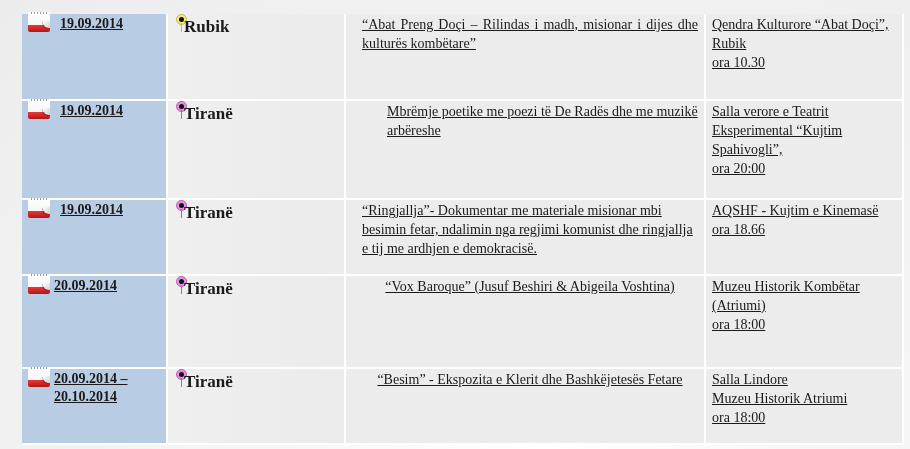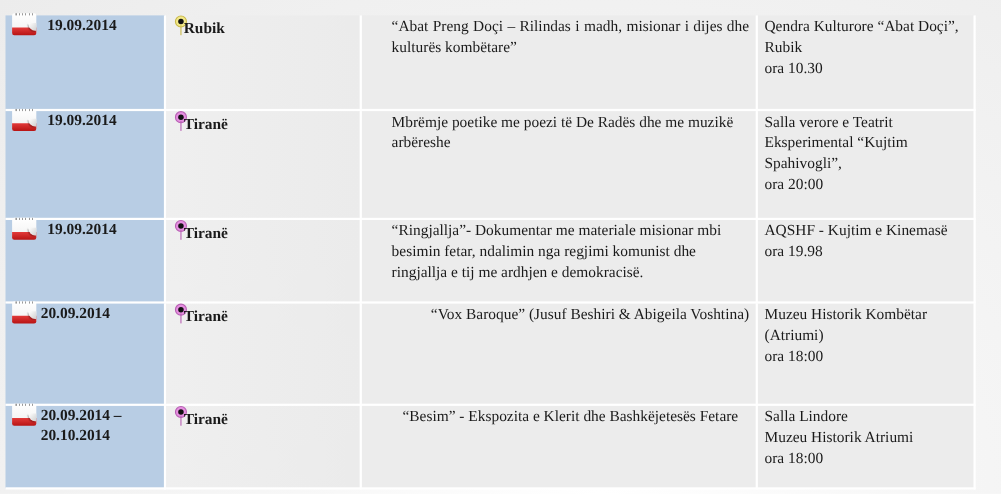--- a/index.html
+++ b/index.html
@@ -15,25 +15,26 @@
       overflow: hidden;
       position: relative;
     }
     .bg {
       position: absolute;
       inset: 0;
       background: radial-gradient(ellipse at 60% 100%, #ffffff 0%, #f6f6f6 40%, #ececec 100%);
     }
     table.schedule {
       position: absolute;
-      left: 5px;
+      left: 22px;
       top: 14px;
       border-collapse: collapse;
       table-layout: fixed;
       width: 876px;
+      text-decoration: underline;
     }
     table.schedule td {
       vertical-align: top;
       padding: 0;
       border-right: 2px solid #ffffff;
       border-bottom: 2px solid #ffffff;
       font-size: 14px;
       line-height: 19px;
     }
     td.c-date {
@@ -130,25 +131,25 @@
     .pin .stem {
       position: absolute;
       left: 5px; top: 9px;
       width: 1px; height: 9px;
     }
     .place-text {
       position: absolute;
       left: 16px;
       top: 4px;
       font-weight: bold;
-      font-size: 14px;
+      font-size: 17px;
       line-height: 18px;
     }
     .desc-text {
-      padding: 1px 6px 0 27px;
+      padding: 1px 6px 0 16px;
       text-align: justify;
     }
     .venue-text {
       padding: 1px 4px 0 6px;
     }
     .venue-text div {
       white-space: normal;
     }
   </style>
 </head>
@@ -210,21 +211,21 @@
         <div class="place-wrap">
           <span class="pin">
             <span class="head" style="background:#e58fe0;border:1px solid #b860b4;"></span>
               <span class="dot"></span>
               <span class="stem" style="background:#b860b4;"></span>
           </span>
           <span class="place-text">Tiranë</span>
         </div>
       </td>
       <td class="c-desc">
-        <div class="desc-text" style="text-align:left;">Mbrëmje poetike me poezi të De Radës dhe me muzikë arbëreshe</div>
+        <div class="desc-text" style="text-align:left;margin-left:25px;">Mbrëmje poetike me poezi të De Radës dhe me muzikë arbëreshe</div>
       </td>
       <td class="c-venue">
         <div class="venue-text">
           <div>Salla verore e Teatrit Eksperimental “Kujtim Spahivogli”,</div>
           <div>ora 20:00</div>
         </div>
       </td>
     </tr>
 
     <tr style="height:76px;">
@@ -248,21 +249,21 @@
           </span>
           <span class="place-text">Tiranë</span>
         </div>
       </td>
       <td class="c-desc">
         <div class="desc-text" style="text-align:left;">“Ringjallja”- Dokumentar me materiale misionar mbi besimin fetar, ndalimin nga regjimi komunist dhe ringjallja e tij me ardhjen e demokracisë.</div>
       </td>
       <td class="c-venue">
         <div class="venue-text">
           <div>AQSHF - Kujtim e Kinemasë</div>
-          <div>ora 19.98</div>
+          <div>ora 18.66</div>
         </div>
       </td>
     </tr>
 
     <tr style="height:93px;">
       <td class="c-date">
         <div class="date-wrap">
           <span class="cal-icon">
             <span class="paper"></span>
               <span class="rings"></span>
@@ -276,21 +277,21 @@
         <div class="place-wrap">
           <span class="pin">
             <span class="head" style="background:#e58fe0;border:1px solid #b860b4;"></span>
               <span class="dot"></span>
               <span class="stem" style="background:#b860b4;"></span>
           </span>
           <span class="place-text">Tiranë</span>
         </div>
       </td>
       <td class="c-desc">
-        <div class="desc-text" style="text-align:right;">“Vox Baroque” (Jusuf Beshiri &amp; Abigeila Voshtina)</div>
+        <div class="desc-text" style="text-align:center;">“Vox Baroque” (Jusuf Beshiri &amp; Abigeila Voshtina)</div>
       </td>
       <td class="c-venue">
         <div class="venue-text">
           <div>Muzeu Historik Kombëtar (Atriumi)</div>
           <div>ora 18:00</div>
         </div>
       </td>
     </tr>
 
     <tr style="height:76px;">

